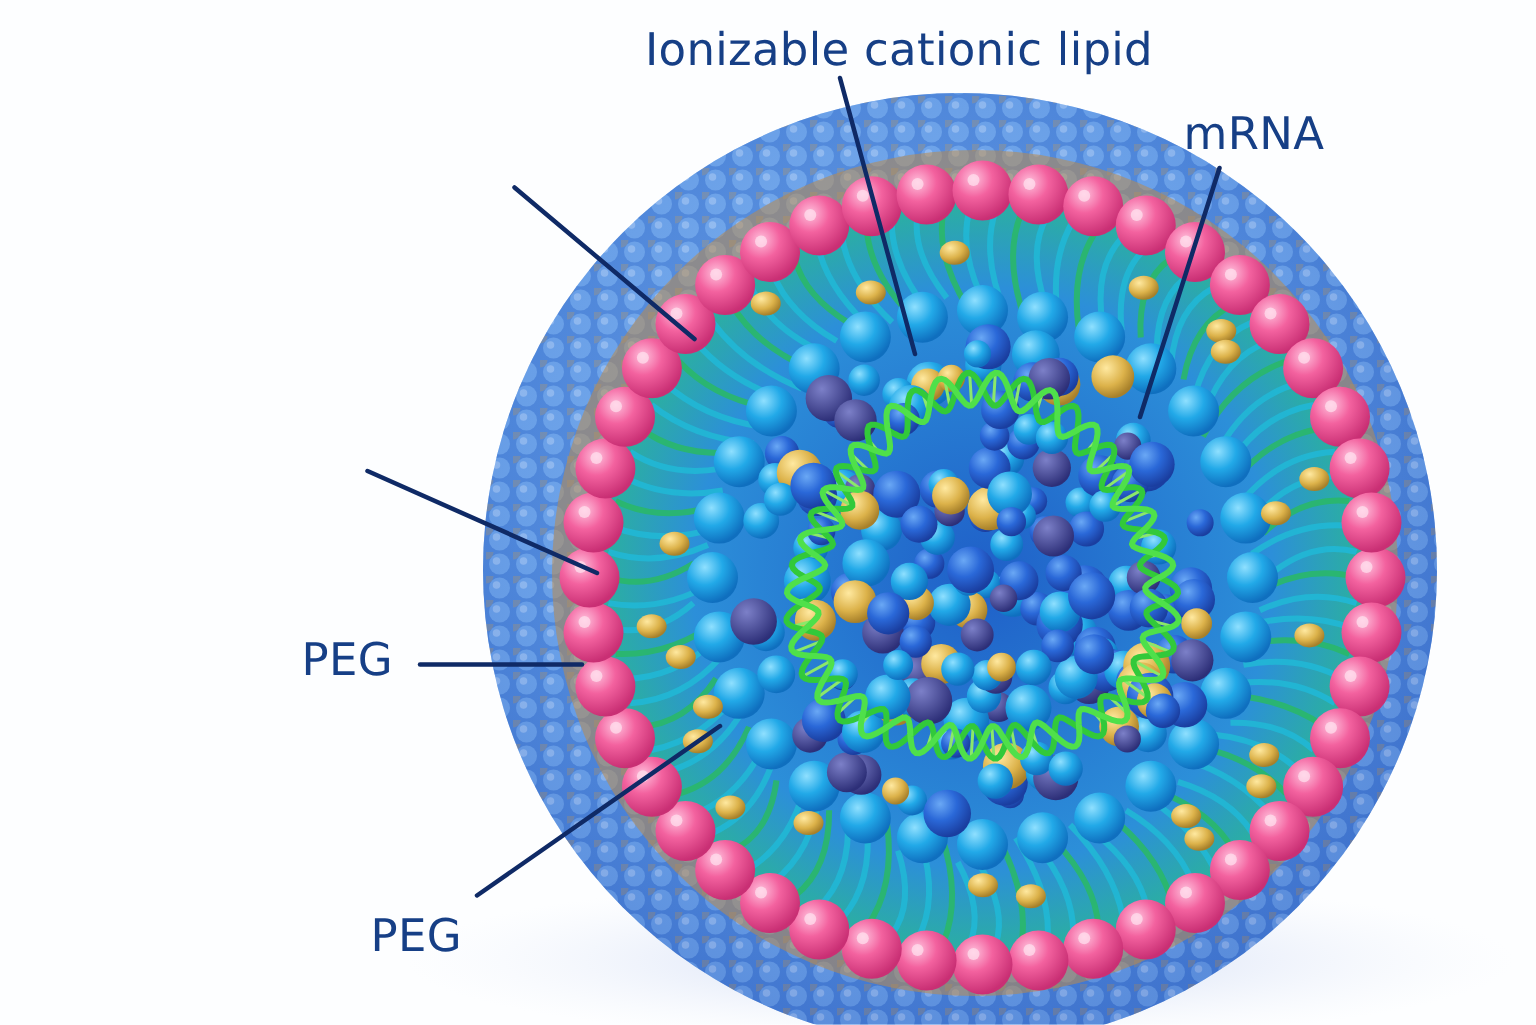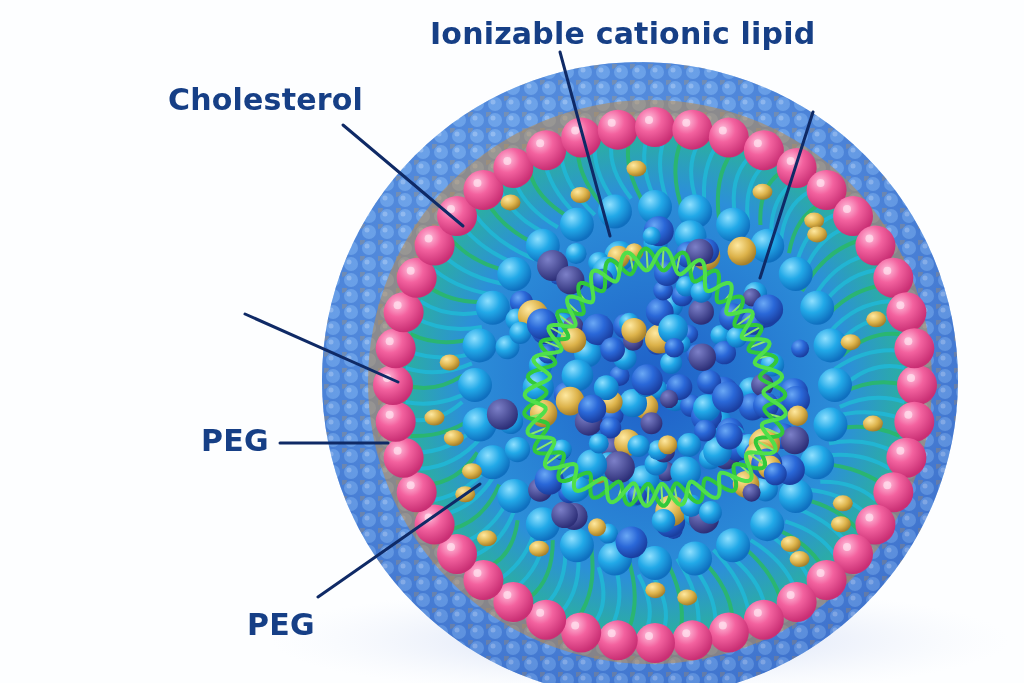--- a/index.html
+++ b/index.html
@@ -7,21 +7,21 @@
       width: 1024px; height: 683px; overflow: hidden;
       background: #fdfeff;
       font-family: "DejaVu Sans", "Liberation Sans", sans-serif;
       position: relative;
     }
     #stage { position: absolute; left: 0; top: 0; width: 1024px; height: 683px; }
     .label {
       position: absolute;
       color: #163f86;
       font-family: "DejaVu Sans", "Liberation Sans", sans-serif;
-      font-weight: 700;
+      font-weight: 400;
       white-space: nowrap;
       letter-spacing: 0.2px;
       line-height: 1;
     }
     #lbl-ionizable { left: 430px; top: 19px; font-size: 30px; }
     #lbl-cholesterol { left: 168px; top: 85px; font-size: 30px; }
     #lbl-mrna { left: 789px; top: 75px; font-size: 30px; }
     #lbl-phospholipid { left: 66px; top: 270px; font-size: 30px; }
     #lbl-peg1 { left: 201px; top: 426px; font-size: 30px; }
     #lbl-peg2 { left: 247px; top: 610px; font-size: 30px; }
@@ -554,16 +554,16 @@
       <line x1="560" y1="52" x2="610" y2="236"></line>
       <line x1="343" y1="125" x2="463" y2="226"></line>
       <line x1="813" y1="112" x2="760" y2="278"></line>
       <line x1="245" y1="314" x2="398" y2="382"></line>
       <line x1="280" y1="443" x2="388" y2="443"></line>
       <line x1="318" y1="597" x2="480" y2="484"></line>
     </g>
   </svg>
 
   <div class="label" id="lbl-ionizable">Ionizable cationic lipid</div>
-  <div class="label" id="lbl-cholesterol">Cholesterol</div>
+  <div class="label" id="lbl-mrna">mRNA</div>
   <div class="label" id="lbl-peg1">PEG</div>
   <div class="label" id="lbl-peg2">PEG</div>
 </div>
 
 </body></html>

